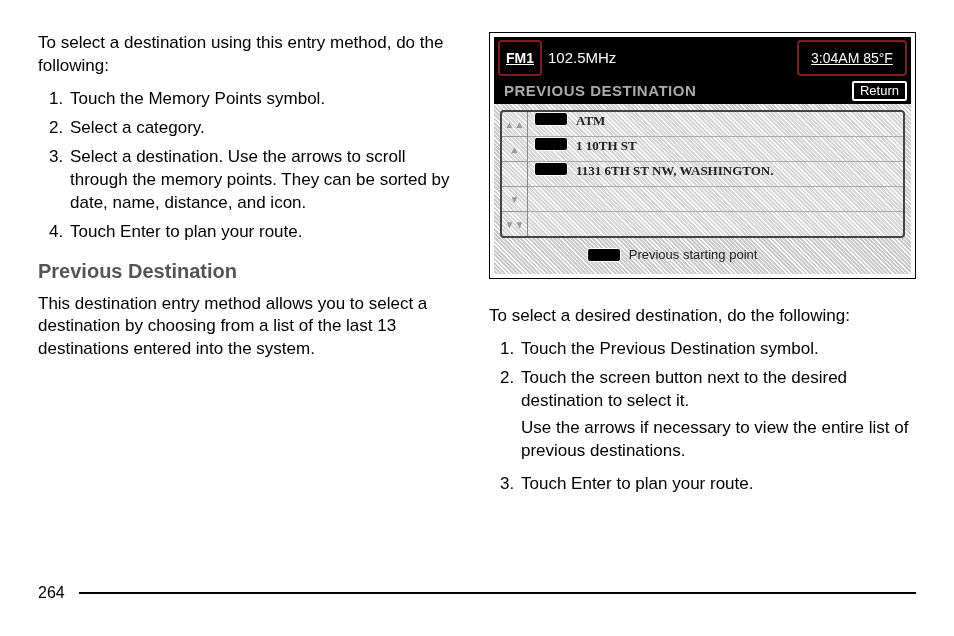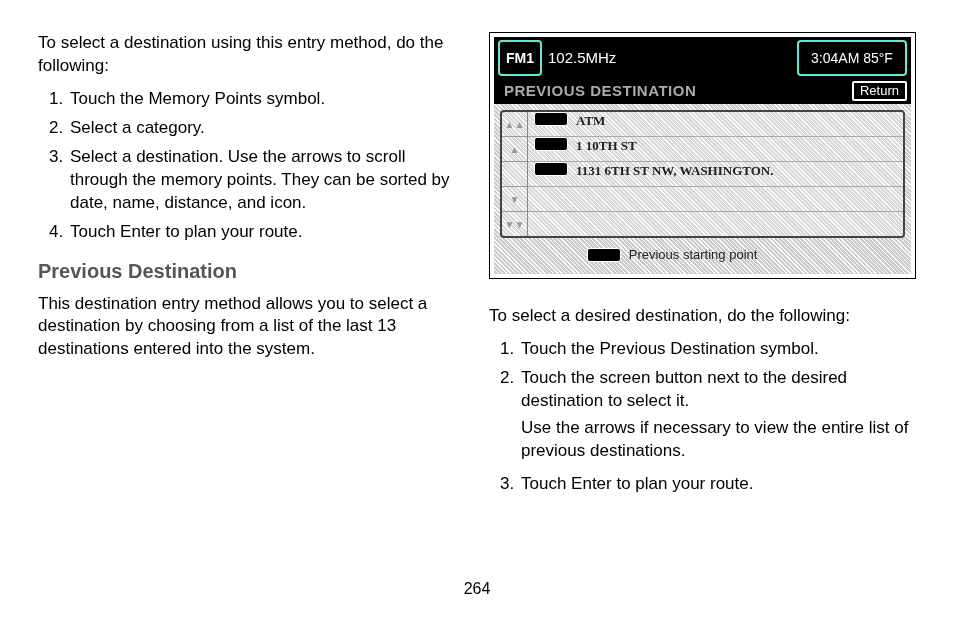--- a/index.html
+++ b/index.html
@@ -46,28 +46,29 @@
     display: flex;
     align-items: center;
     gap: 6px;
     background: #000;
     padding: 3px 4px;
   }
   .badge {
     display: inline-flex;
     align-items: center;
     justify-content: center;
-    border: 2px solid #5eead4;
+    border: 2px solid #7f1d1d;
     background: #000;
     color: #fff;
     font-weight: bold;
     font-size: 14px;
     padding: 16px 6px;
     height: 22px;
     border-radius: 4px;
+    text-decoration: underline;
   }
   .freq {
     color: #fff;
     font-weight: normal;
     font-size: 15px;
   }
   .spacer { flex: 1; }
   .titlebar {
     display: flex;
     align-items: center;
@@ -160,25 +161,24 @@
     font-family: Arial, sans-serif;
     color:#222;
     text-align:center;
   }
 
   
   .pagefoot {
     position: absolute;
     left: 38px;
     right: 38px;
-    bottom: 22px;
+    bottom: 32px;
     display: flex;
     align-items: center;
     gap: 14px;
-    flex-direction: column;
   }
   .pagefoot .num { font-size: 16px; }
   .pagefoot .rule {
     flex: 1;
     height: 2px;
     background: #000;
   }
 </style>
 </head>
 <body>

